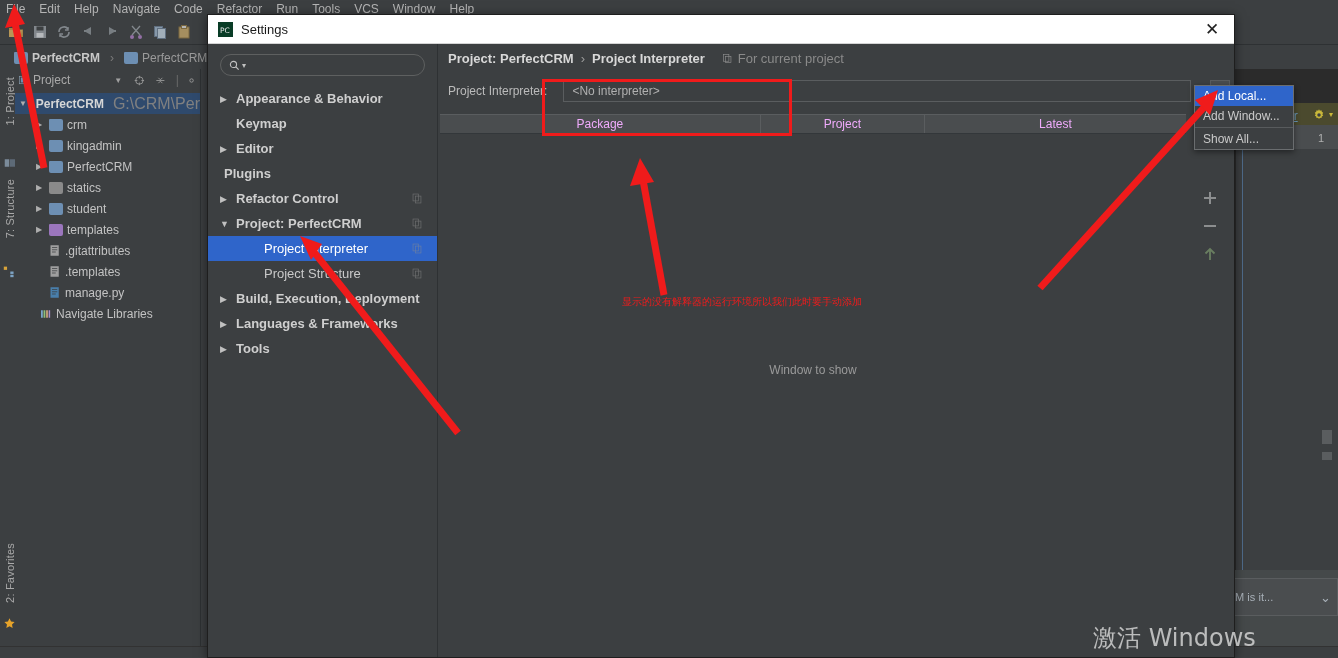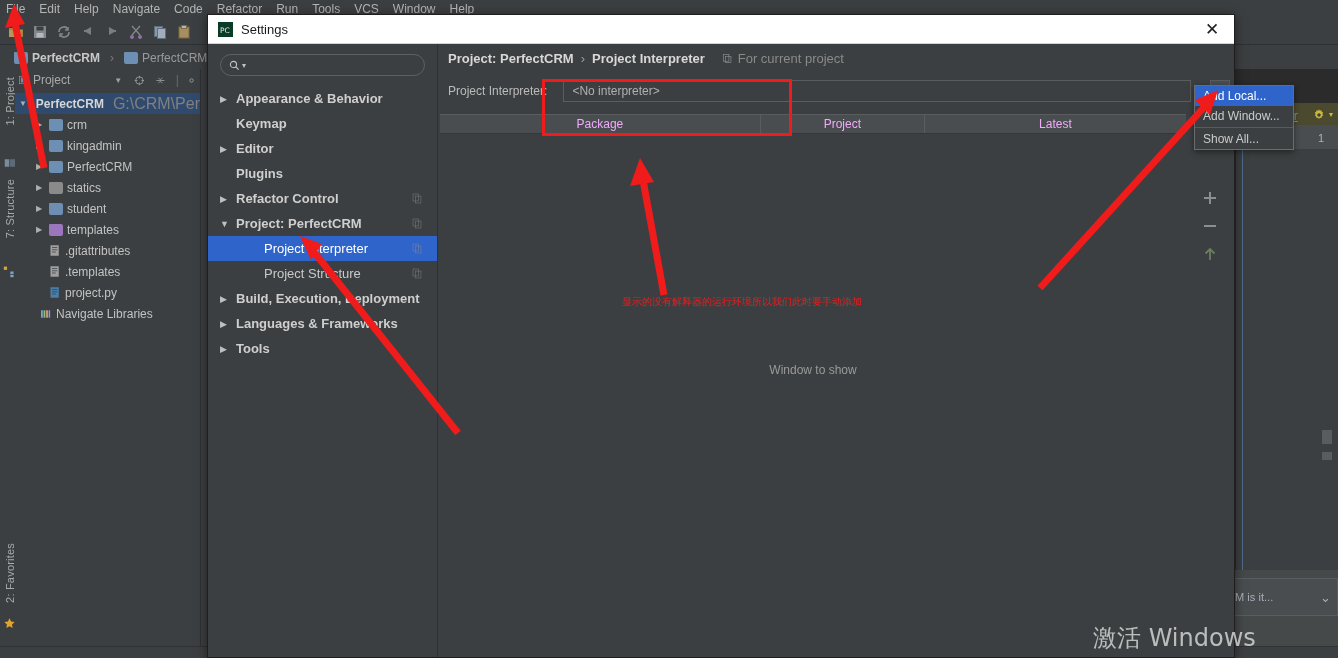--- a/index.html
+++ b/index.html
@@ -370,21 +370,21 @@
               <span class="tname">.templates</span>
             </div>
             <div class="trow" style="padding-left: 18px;">
               <span class="tw"></span>
               <span>
                 <svg style="width:12px;height:13px;display:block" viewBox="0 0 16 16">
                   <rect x="2" y="1" width="11" height="14" fill="#4b8bbe" opacity=".85"></rect>
                   <path d="M4 4h7M4 7h7M4 10h5" stroke="#3c3f41" stroke-width="1"></path>
                 </svg>
               </span>
-              <span class="tname">project.py</span>
+              <span class="tname">manage.py</span>
             </div>
           </div>
         <div class="trow" style="padding-left:8px">
           <span class="tw"></span>
           <svg style="width:13px;height:12px" viewBox="0 0 16 16">
               <rect x="2" y="3" width="2.4" height="10" fill="#7aa5c9"></rect>
               <rect x="5.4" y="3" width="2.4" height="10" fill="#8fbf7a"></rect>
               <rect x="8.8" y="3" width="2.4" height="10" fill="#c9a17a"></rect>
               <rect x="12.2" y="3" width="2" height="10" fill="#a88fc9"></rect>
             </svg>
@@ -448,21 +448,21 @@
               <span class="slabel">Appearance &amp; Behavior</span>
             </div>
             <div class="srow" style="padding-left: 12px;">
               <span class="sarrow"></span>
               <span class="slabel">Keymap</span>
             </div>
             <div class="srow" style="padding-left: 12px;">
               <span class="sarrow">▶</span>
               <span class="slabel">Editor</span>
             </div>
-            <div class="srow" style="padding-left: 12px;">
+            <div class="srow" style="padding-left: 0;">
               <span class="sarrow"></span>
               <span class="slabel">Plugins</span>
             </div>
             <div class="srow" style="padding-left: 12px;">
               <span class="sarrow">▶</span>
               <span class="slabel">Refactor Control</span>
               <span class="copyico">
                 <svg viewBox="0 0 16 16" style="width:11px;height:11px;display:block">
                   <rect x="1.5" y="1.5" width="8" height="10" fill="none" stroke="#8d8d8d"></rect>
                   <rect x="5" y="4.5" width="8" height="10" fill="none" stroke="#8d8d8d"></rect>

